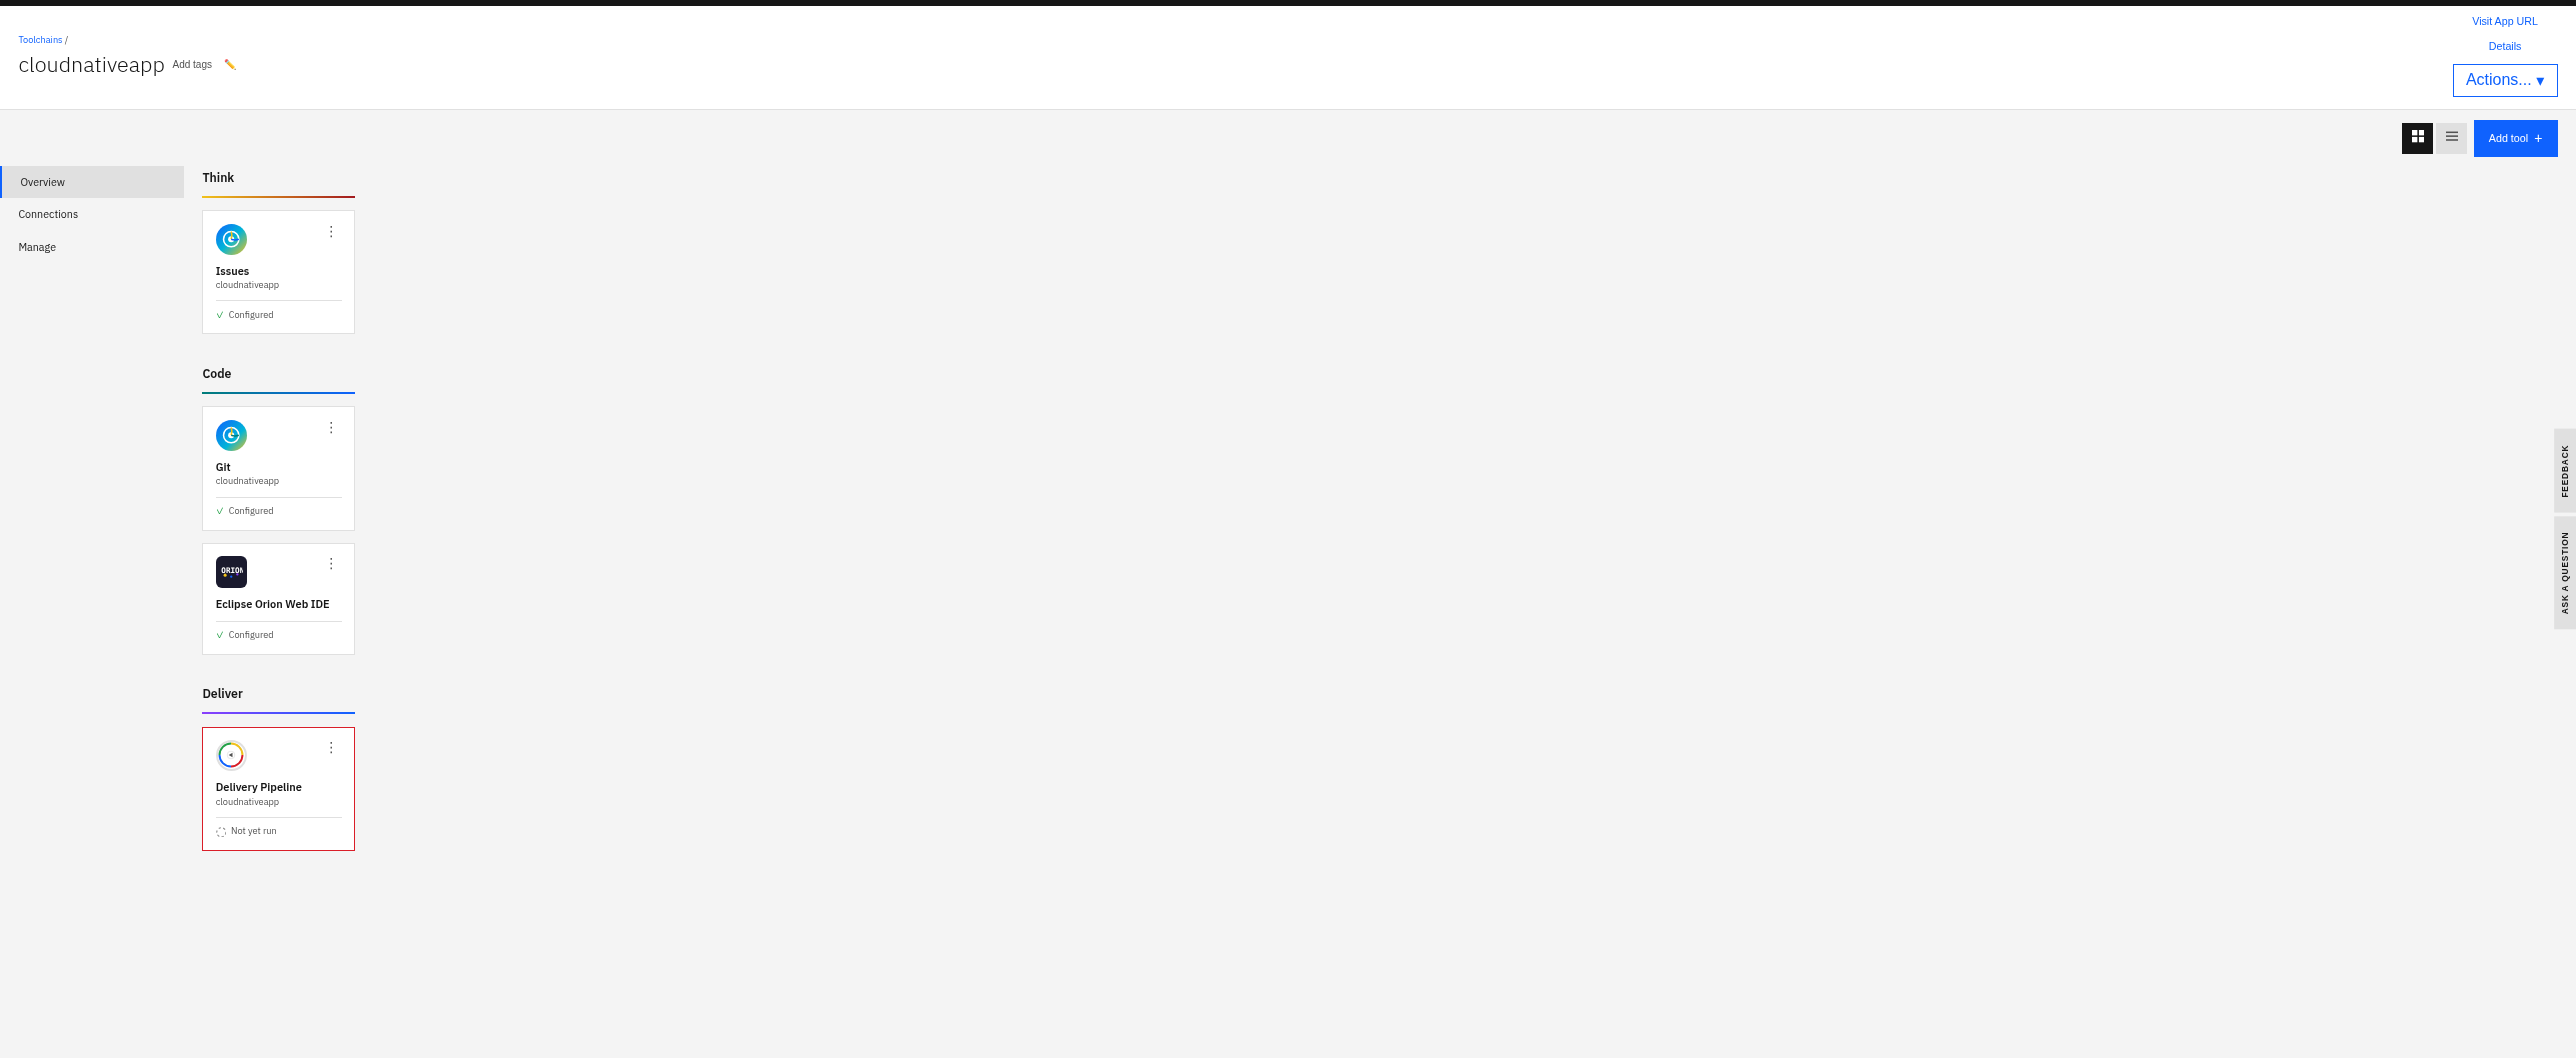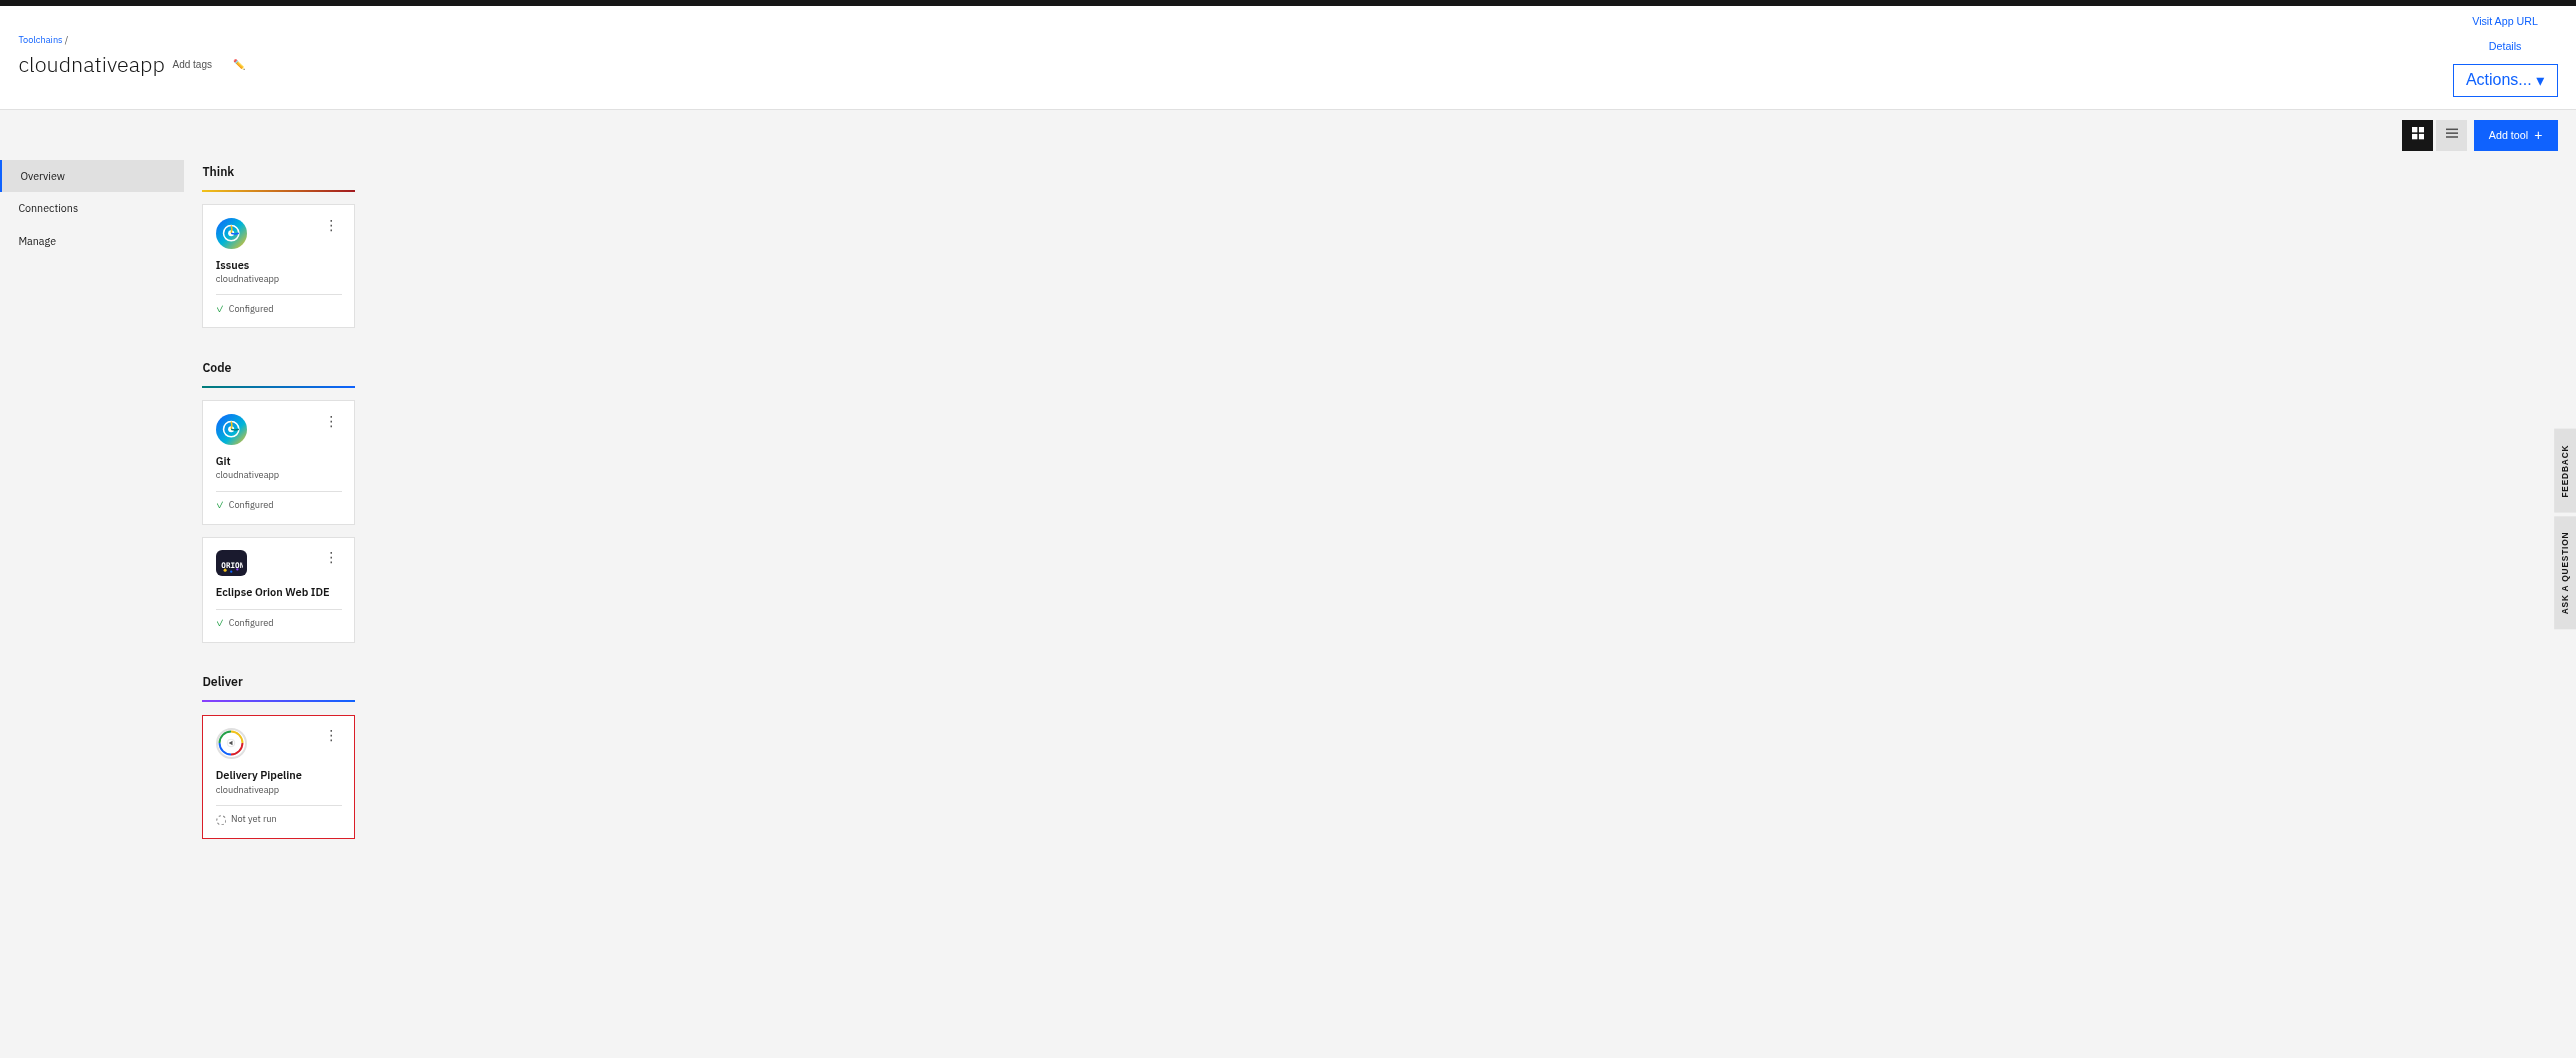--- a/index.html
+++ b/index.html
@@ -42,21 +42,21 @@
     .page-title {
       font-size: 21.5px;
       font-weight: 300;
       color: #161616;
     }
     .add-tags-btn {
       font-size: 10px;
       color: #525252;
       display: flex;
       align-items: center;
-      gap: 21px;
+      gap: 12px;
       cursor: pointer;
       background: none;
       border: none;
     }
     .header-right {
       display: flex;
       align-items: center;
       gap: 12.3px;
       flex-direction: column;
     }
@@ -120,21 +120,21 @@
     .add-tool-btn {
       display: flex;
       align-items: center;
       gap: 6.1px;
       background: #0f62fe;
       color: white;
       border: none;
       padding: 7.7px 15.3px;
       font-size: 10.7px;
       cursor: pointer;
-      height: 31px;
+      height: 37px;
     }
 
     
     .main-layout {
       display: flex;
       min-height: calc(100vh - 100px);
     }
 
     
     .sidebar {
@@ -272,23 +272,22 @@
       display: flex;
       align-items: center;
       justify-content: center;
       background: white;
       position: relative;
     }
     .orion-icon {
       background: #1a1a2e;
       border-radius: 6.1px;
       width: 31px;
-      height: 26px;
-      display: flex;
-      align-items: center;
+      height: 32px;
+      display: flex;
       justify-content: center;
       font-size: 7.7px;
       font-weight: bold;
       color: white;
     }
 
     
     .feedback-sidebar {
       position: fixed;
       right: 0;

